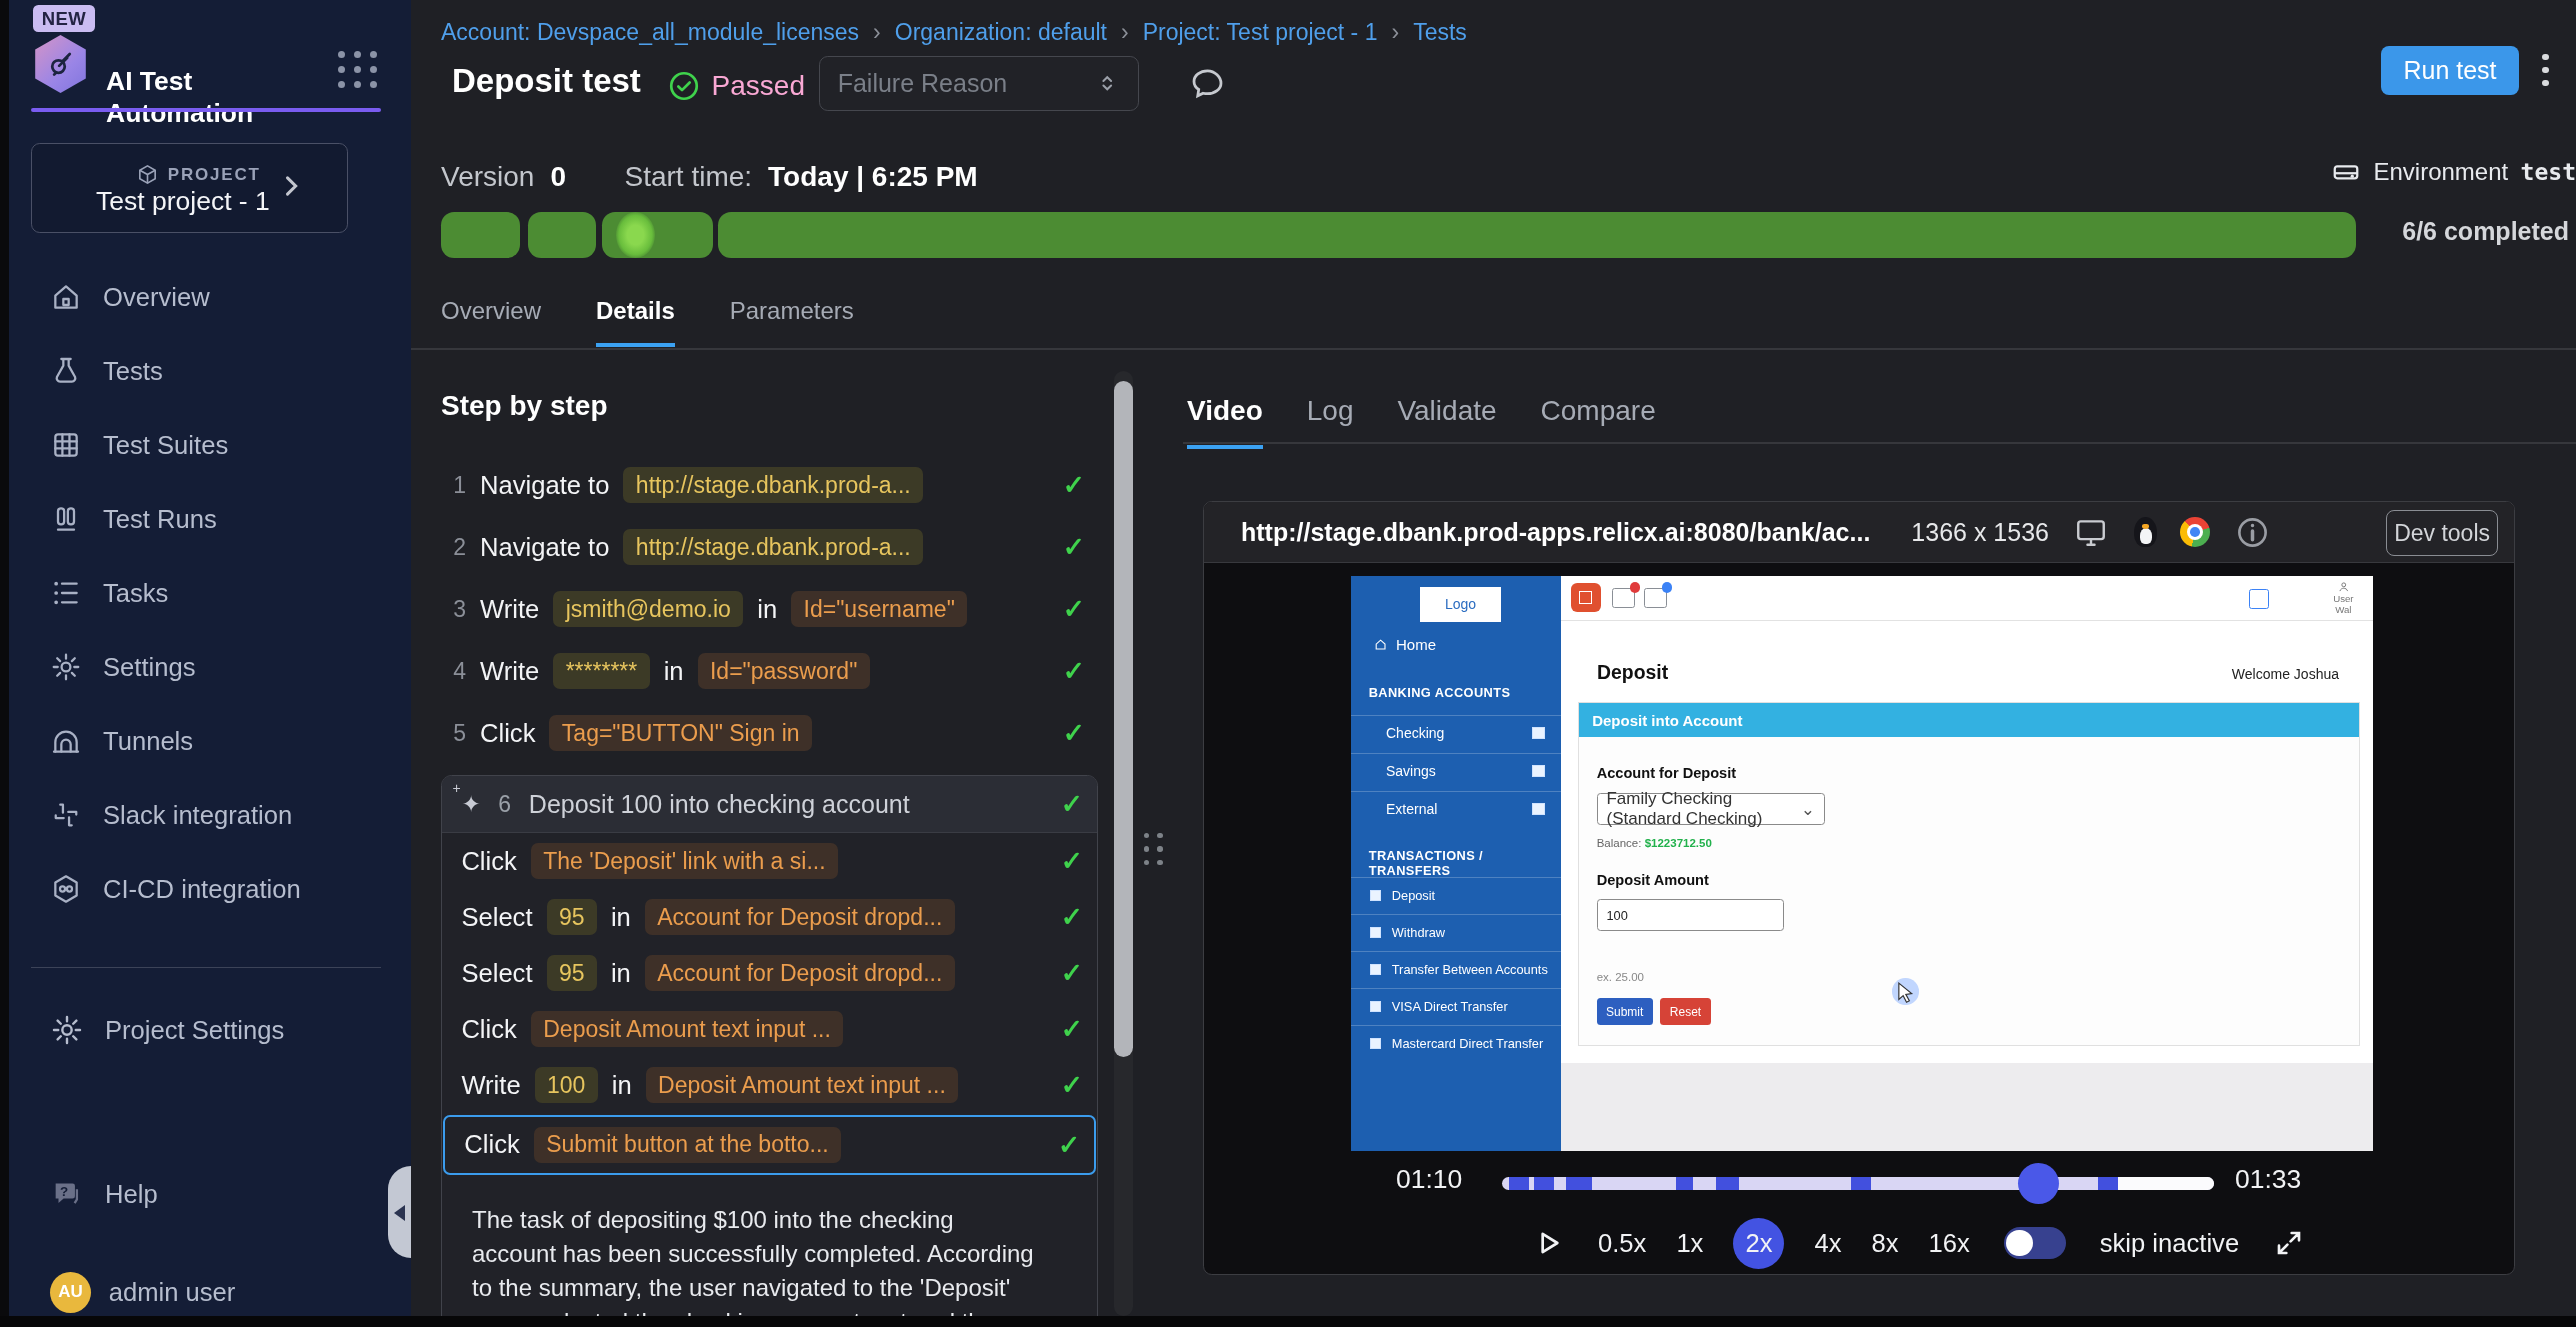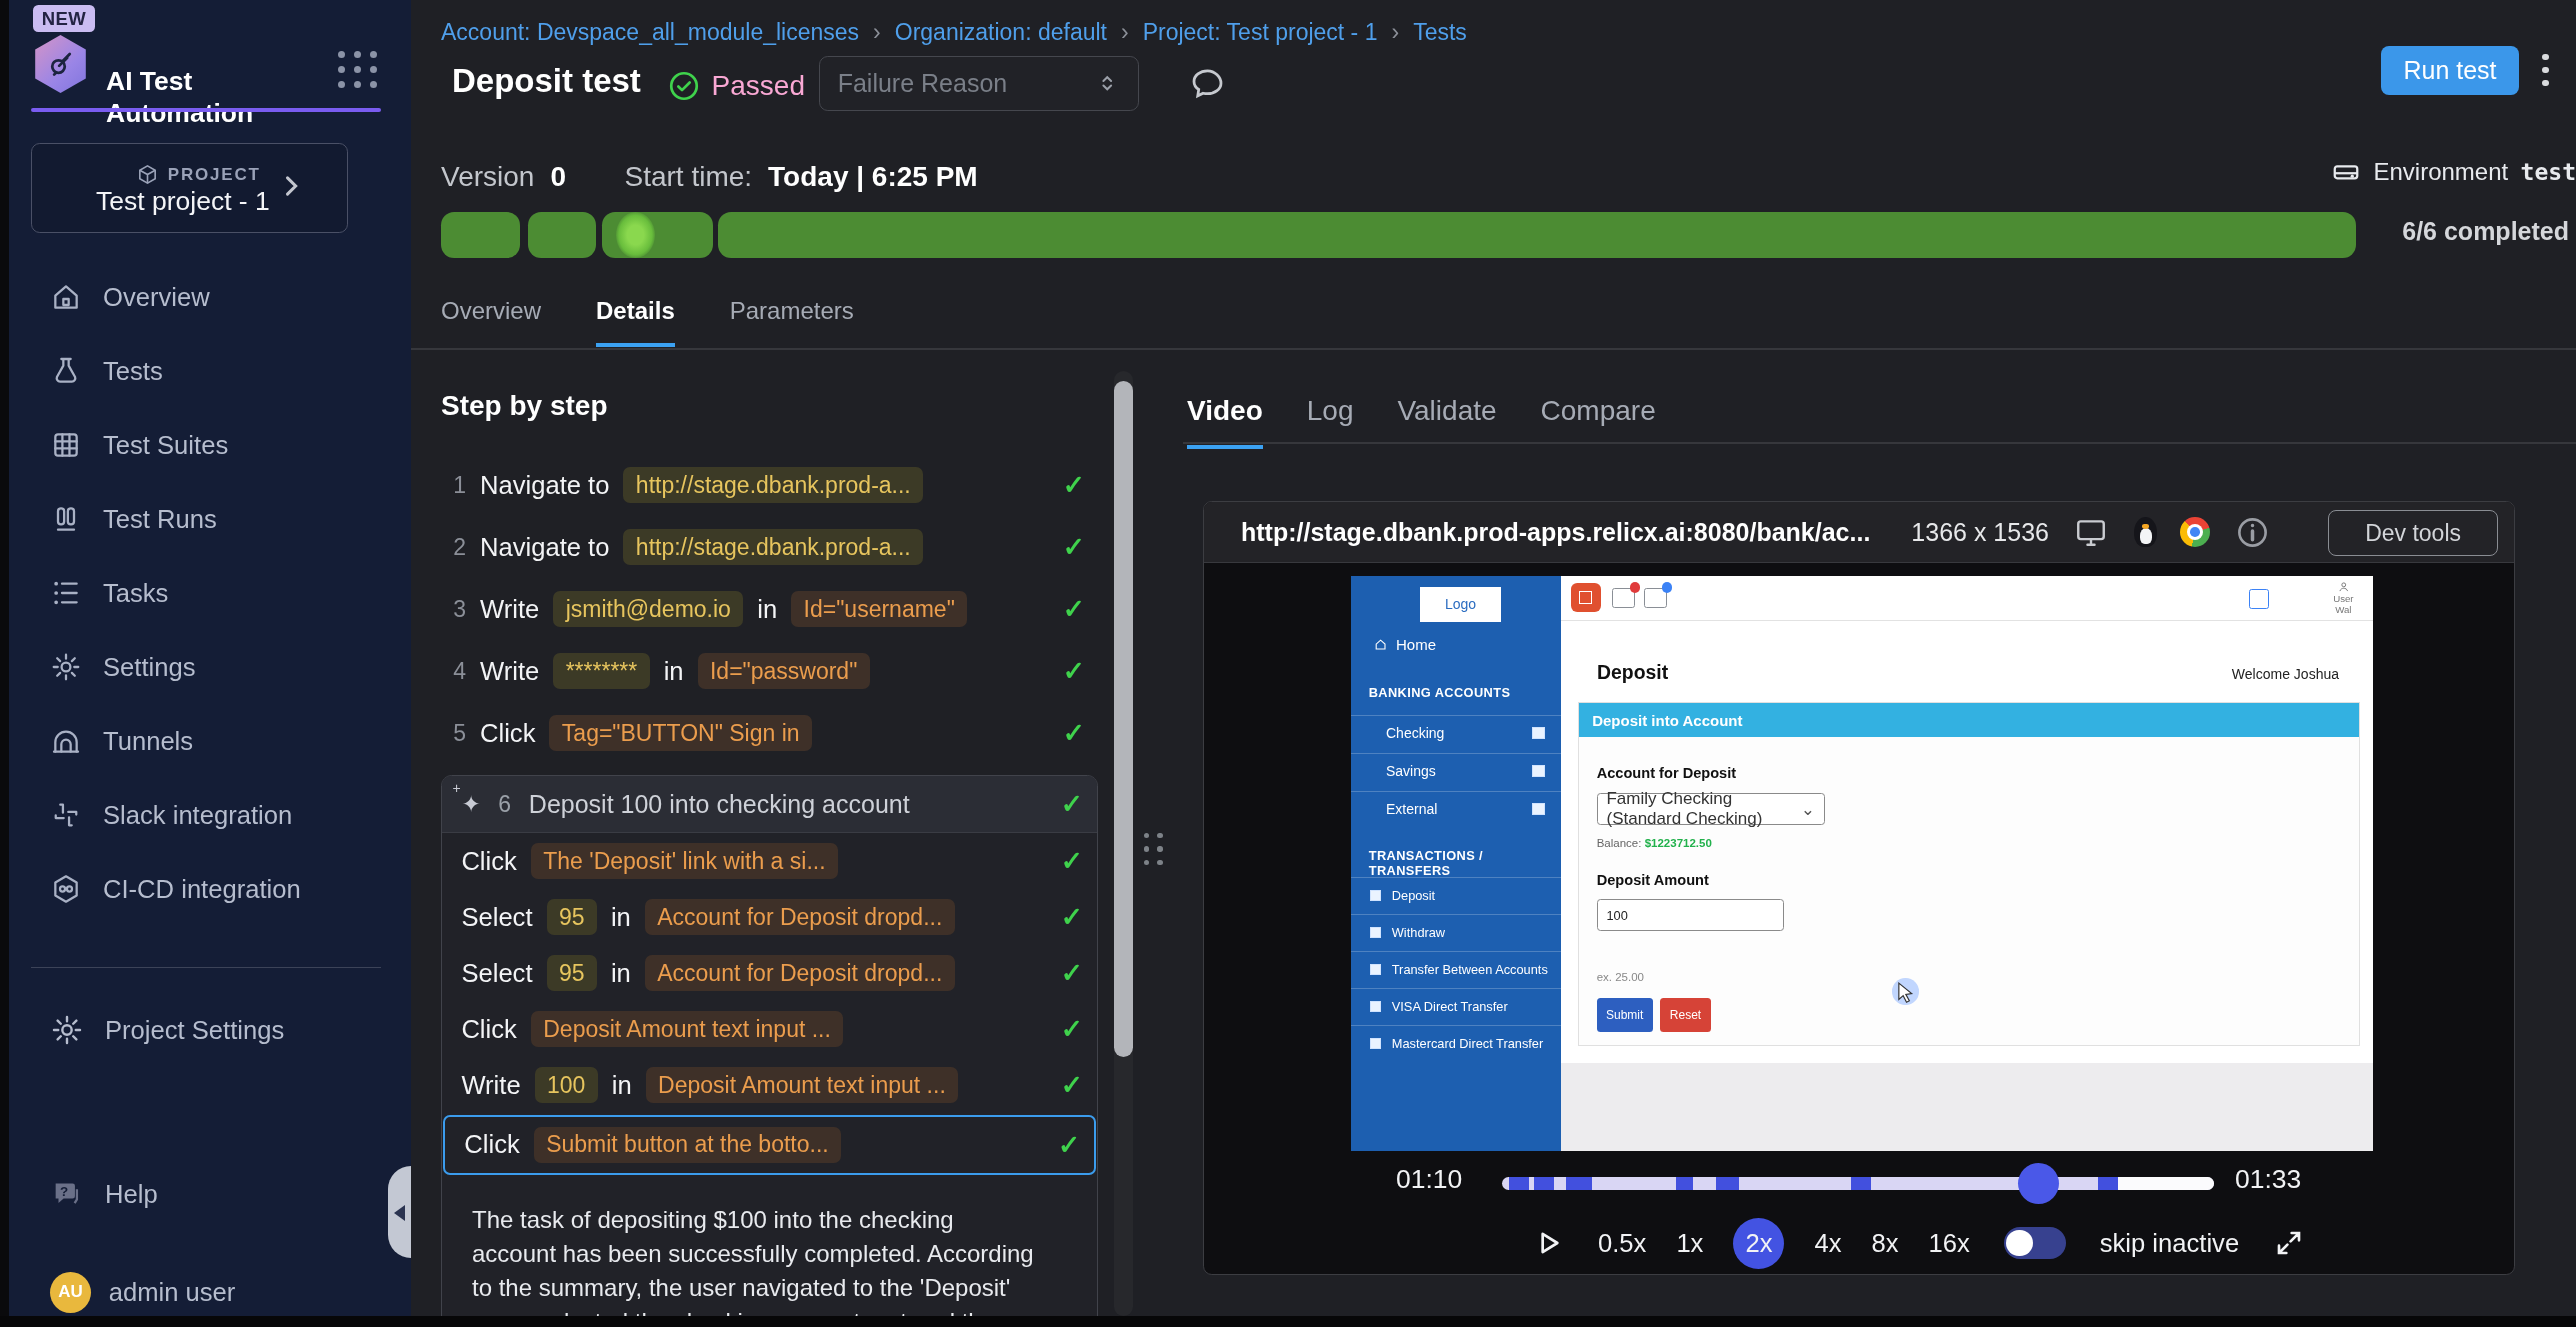--- a/index.html
+++ b/index.html
@@ -113,21 +113,21 @@
              background:conic-gradient(from -45deg,#ea4335 0 33%,#4caf50 33% 66%,#fbbc05 66% 100%);}
   .chrome-ic::before{content:"";position:absolute;left:7px;top:7px;width:16px;height:16px;border-radius:50%;
              background:#fff;}
   .chrome-ic::after{content:"";position:absolute;left:10px;top:10px;width:9.7px;height:9.7px;border-radius:50%;
              background:#4285f4;}
   .penguin{width:23px;height:30px;margin-left:26.5px;position:relative;background:#15151a;border-radius:50% 50% 42% 42%;}
   .penguin::before{content:"";position:absolute;left:5.3px;top:10.6px;width:12.4px;height:16px;background:#f3f4f6;
              border-radius:50% 50% 40% 40%;}
   .penguin::after{content:"";position:absolute;left:8px;top:7px;width:7px;height:5.3px;background:#f5a623;
              border-radius:40% 40% 60% 60%;}
-  .devtools-btn{position:absolute;right:16px;top:8px;height:44px;padding:0 36px;border:1.3px solid #8a8d93;
+  .devtools-btn{position:absolute;right:16px;top:8px;height:44px;padding:0 7px;border:1.3px solid #8a8d93;
              border-radius:8px;display:flex;align-items:center;font-size:23px;color:#d3d5d9;}
 
   .timeline-label{position:absolute;font-size:26.5px;color:#f2f3f5;}
   .track{position:absolute;left:298px;top:675px;width:712px;height:13.2px;background:#d9d6f4;border-radius:7px;}
   .track .tail{position:absolute;top:0;height:13.2px;right:0;background:#fbfbfd;border-radius:0 7px 7px 0;}
   .marker{position:absolute;top:0;height:13.2px;background:#4250de;}
   .playhead{position:absolute;top:-14px;width:41px;height:41px;border-radius:50%;background:#4a58e8;}
   .controls{position:absolute;left:328px;top:713px;height:56px;display:flex;align-items:center;gap:34px;
             font-size:25.6px;color:#f2f3f5;}
   .speed{cursor:pointer;}
@@ -165,21 +165,21 @@
   .bank-lab{position:absolute;left:17.7px;font-size:14.6px;font-weight:bold;color:#111;}
   .bank-select{position:absolute;left:17.7px;top:90px;width:228px;height:32px;border:0.9px solid #8a8a8a;
              border-radius:3.5px;background:#fff;font-size:17px;color:#333;display:flex;align-items:center;
              justify-content:space-between;padding:0 8.8px;box-sizing:border-box;}
   .bank-balance{position:absolute;left:17.7px;top:134px;font-size:11.5px;color:#666;}
   .bank-balance b{color:#22b14c;}
   .bank-input{position:absolute;left:17.7px;top:196px;width:187px;height:32px;border:0.9px solid #8a8a8a;
              border-radius:3.5px;background:#fff;font-size:12.8px;color:#222;display:flex;align-items:center;
              padding-left:8.8px;box-sizing:border-box;}
   .bank-hint{position:absolute;left:17.7px;top:268px;font-size:11.5px;color:#888;}
-  .bank-btn{position:absolute;top:295px;height:34px;border-radius:3.5px;color:#fff;font-size:12px;
+  .bank-btn{position:absolute;top:295px;height:27px;border-radius:3.5px;color:#fff;font-size:12px;
              display:flex;align-items:center;justify-content:center;}
   .bank-footer{position:absolute;left:210px;right:0;bottom:0;height:88px;background:#edecee;}
   .cursor{position:absolute;left:313px;top:275px;width:30px;height:30px;}
   .cursor::before{content:"";position:absolute;left:0;top:0;width:26.5px;height:26.5px;border-radius:50%;
              background:rgba(80,140,255,.35);}
   .bottom-strip{position:absolute;left:0;right:0;bottom:0;height:12.4px;background:#070708;}
 </style>
 </head>
 <body>
 

